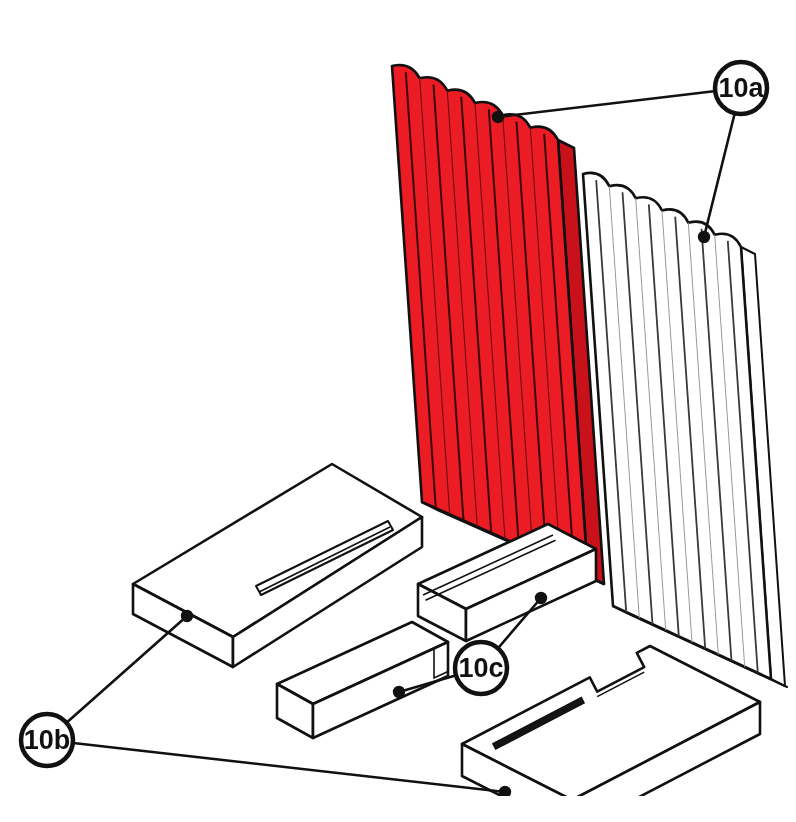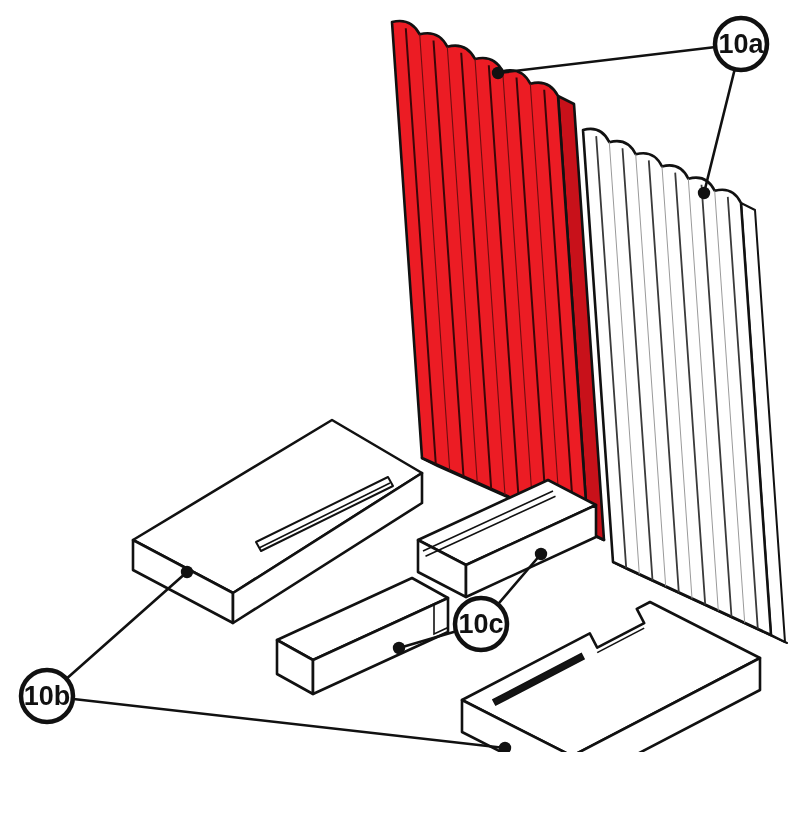--- a/index.html
+++ b/index.html
@@ -7,20 +7,21 @@
     padding: 0;
     background: #ffffff;
     font-family: "Liberation Sans", sans-serif;
   }
   .stage {
     position: relative;
     width: 796px;
     height: 752px;
     background: #ffffff;
     overflow: hidden;
+    margin-top: 44px;
   }
   svg { display: block; }
   .outline   { fill: #ffffff; stroke: #111111; stroke-width: 2.6; stroke-linejoin: round; }
   .outline-thin { fill: #ffffff; stroke: #111111; stroke-width: 2; stroke-linejoin: round; }
   .red-face  { stroke: #111111; stroke-width: 2.6; stroke-linejoin: round; }
   .flute-thick { fill: none; stroke: #3c0608; stroke-width: 2; }
   .flute-thin  { fill: none; stroke: #6e0d10; stroke-width: 1.1; }
   .wflute-thick { fill: none; stroke: #3a3a3a; stroke-width: 1.8; }
   .wflute-thin  { fill: none; stroke: #9a9a9a; stroke-width: 1; }
   .detail-line { fill: none; stroke: #111111; stroke-width: 1.6; }

